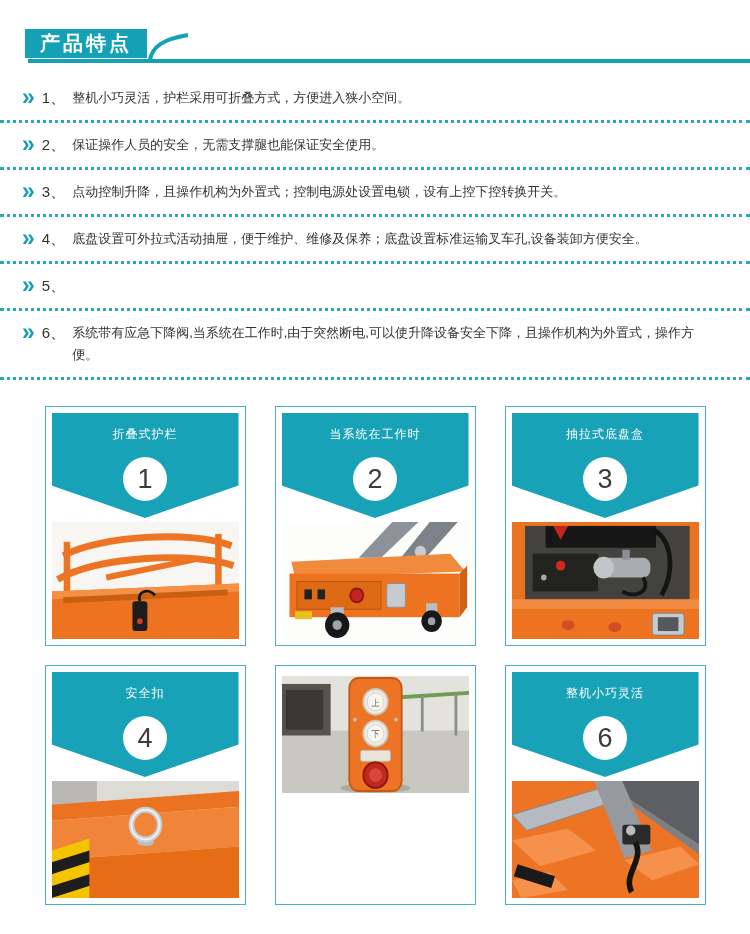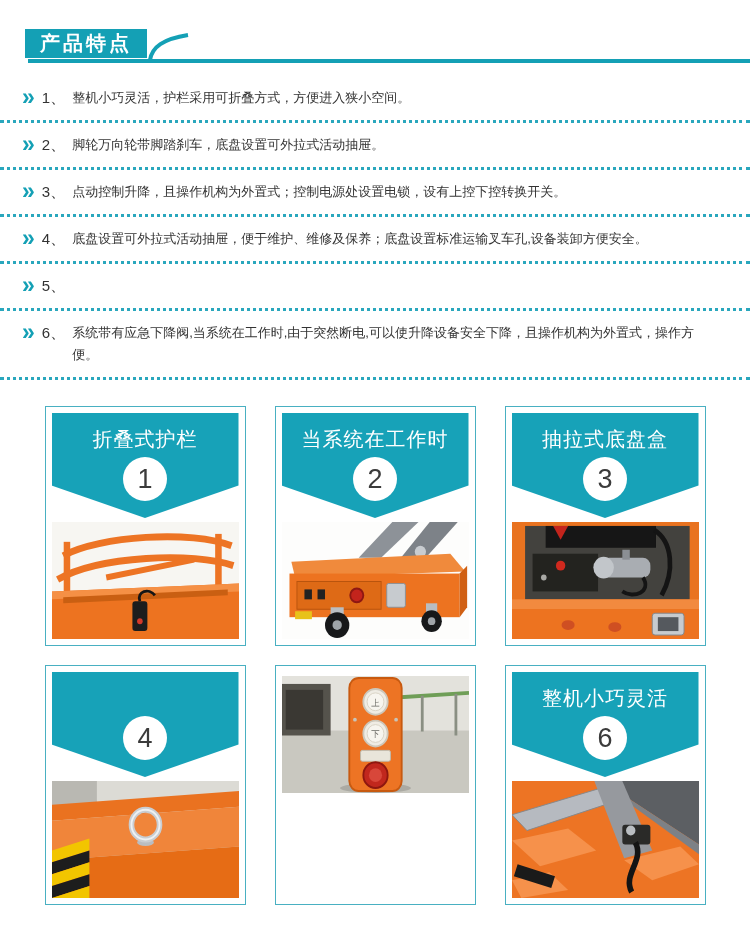--- a/index.html
+++ b/index.html
@@ -23,21 +23,21 @@
   .txt { font-size:13px; color:#333; line-height:22px; }
 
   
   .grid { display:grid; grid-template-columns:repeat(3,201px); gap:19px 29px;
     justify-content:center; margin-top:26px; }
   .card { border:1px solid #49b0c2; background:#fff; padding:6px; height:240px; }
   .banner { position:relative; height:105px; }
   .banner-bg { position:absolute; inset:0; background:#17a2b8;
     clip-path:polygon(0 0,100% 0,100% 69%,50% 100%,0 69%); }
   .card-label { position:absolute; top:13px; left:0; width:100%; text-align:center;
-    color:#fff; font-size:20px; letter-spacing:1px; }
+    color:#fff; font-size:12px; letter-spacing:1px; }
   .card-label.underlined { text-underline-offset:3px; }
   .badge { position:absolute; left:50%; top:44px; transform:translateX(-50%);
     width:44px; height:44px; border-radius:50%; background:#fff;
     display:flex; align-items:center; justify-content:center;
     font-size:27px; color:#3b3b3b; }
   .photo { margin-top:4px; height:117px; overflow:hidden; }
   .photo svg { display:block; width:100%; height:100%; }
 </style>
 </head>
 <body>
@@ -56,21 +56,21 @@
 
   <ul class="features">
     <li class="feature">
       <span class="chev">»</span>
       <span class="num">1、</span>
       <span class="txt">整机小巧灵活，护栏采用可折叠方式，方便进入狭小空间。</span>
     </li>
     <li class="feature">
       <span class="chev">»</span>
       <span class="num">2、</span>
-      <span class="txt">脚轮万向轮带脚踏刹车，底盘设置可外拉式活动抽屉。</span>
+      <span class="txt">保证操作人员的安全，无需支撑腿也能保证安全使用。</span>
     </li>
     <li class="feature">
       <span class="chev">»</span>
       <span class="num">3、</span>
       <span class="txt">点动控制升降，且操作机构为外置式；控制电源处设置电锁，设有上控下控转换开关。</span>
     </li>
     <li class="feature">
       <span class="chev">»</span>
       <span class="num">4、</span>
       <span class="txt">底盘设置可外拉式活动抽屉，便于维护、维修及保养；底盘设置标准运输叉车孔,设备装卸方便安全。</span>
@@ -175,20 +175,21 @@
           <rect x="156" y="96" width="22" height="14" fill="#55595e"></rect>
           <ellipse cx="60" cy="104" rx="7" ry="5" fill="#cf4f22"></ellipse>
           <ellipse cx="110" cy="106" rx="7" ry="5" fill="#cf4f22"></ellipse>
         </svg>
       </div>
     </div>
 
     <div class="card">
       <div class="banner">
         <div class="banner-bg"></div>
+        <span class="card-label">安全扣</span>
         <div class="badge">
           <span>4</span>
         </div>
       </div>
       <div class="photo">
         <svg viewBox="0 0 200 118" preserveAspectRatio="none">
           <rect width="200" height="118" fill="#dcdbd5"></rect>
           <rect x="0" y="0" width="48" height="28" fill="#b9b8b2"></rect>
           <polygon points="0,24 200,10 200,26 0,40" fill="#ea7220"></polygon>
           <polygon points="0,40 200,26 200,66 0,80" fill="#f0853a"></polygon>

